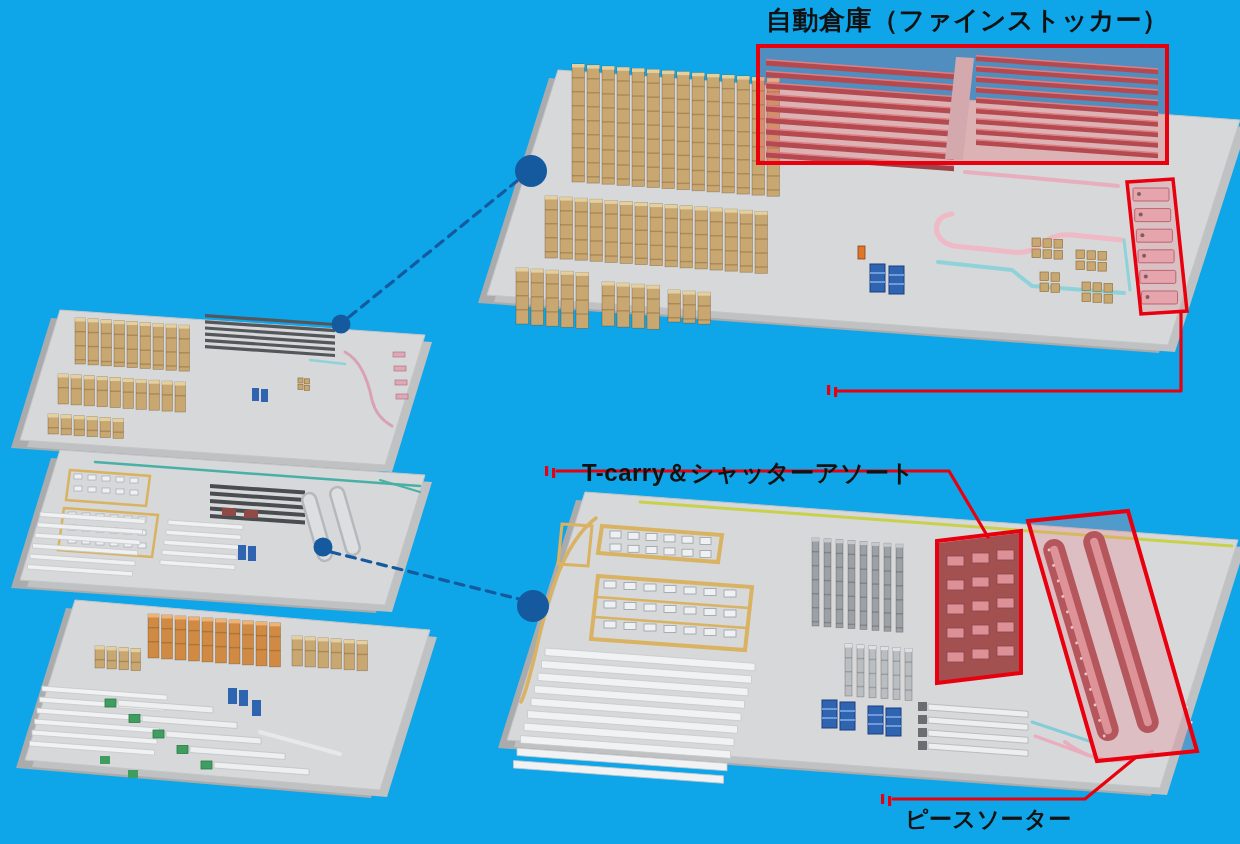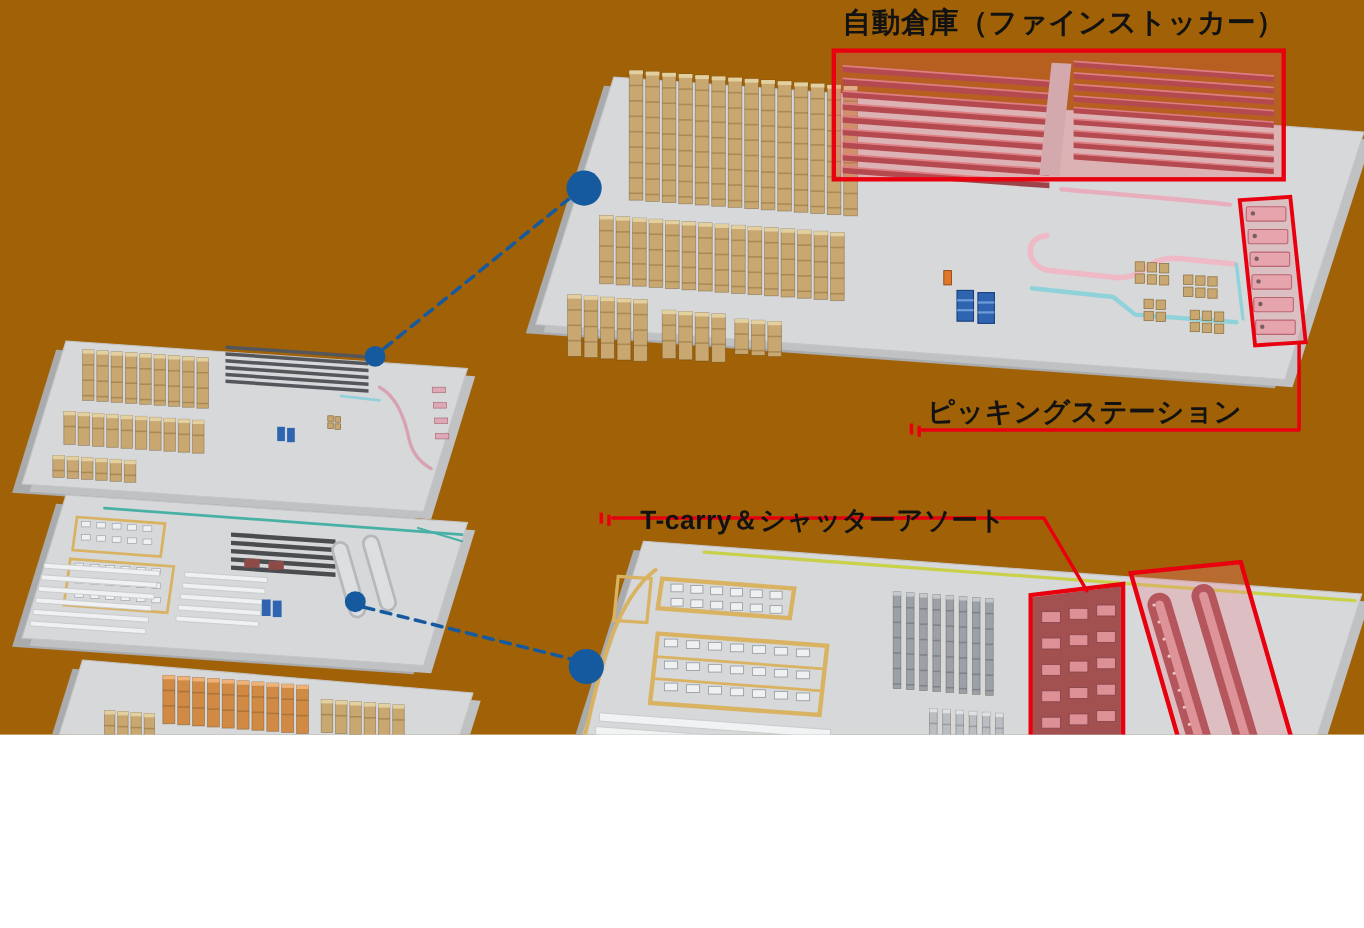--- a/index.html
+++ b/index.html
@@ -1,16 +1,16 @@
 <!DOCTYPE html>
 <html><head>
 <meta charset="utf-8">
 <style>
   html,body{margin:0;padding:0;background:#fff;}
-  .canvas{position:relative;width:1240px;height:668px;background:#a16207;overflow:hidden;
+  .canvas{position:relative;width:1240px;height:844px;background:#0ea5e9;overflow:hidden;
           font-family:"Liberation Sans",sans-serif;}
   .canvas svg{position:absolute;left:0;top:0;}
   .lbl{position:absolute;font-weight:800;color:#121212;white-space:nowrap;letter-spacing:0.5px;
        font-family:"Liberation Sans",sans-serif;}
 </style>
 </head>
 <body>
 
 <div class="canvas">
   <svg id="scene" width="1240" height="844" viewBox="0 0 1240 844">
@@ -906,15 +906,15 @@
       <g id="ann-sorter">
           <polygon points="1028,521 1128,511 1197,751 1097,761" fill="rgba(240,130,140,0.30)" stroke="#e8000f" stroke-width="4"></polygon>
           <path d="M1135,758 L1085,799 L893,799" fill="none" stroke="#e8000f" stroke-width="3.2" stroke-linecap="round" stroke-linejoin="round"></path>
           <rect x="881" y="794" width="3.2" height="10" fill="#e8000f"></rect>
           <rect x="888" y="796" width="3.2" height="10" fill="#e8000f"></rect>
         </g>
     </g>
   </svg>
 
   <div class="lbl" style="left:766px;top:3px;font-size:26px">自動倉庫（ファインストッカー）</div>
-  <div class="lbl" style="left:843px;top:358px;font-size:25px">ピッキングステーション</div>
   <div class="lbl" style="left:582px;top:457px;font-size:24px">T-carry＆シャッターアソート</div>
+  <div class="lbl" style="left:905px;top:804px;font-size:23px">ピースソーター</div>
 </div>
 
 </body></html>

